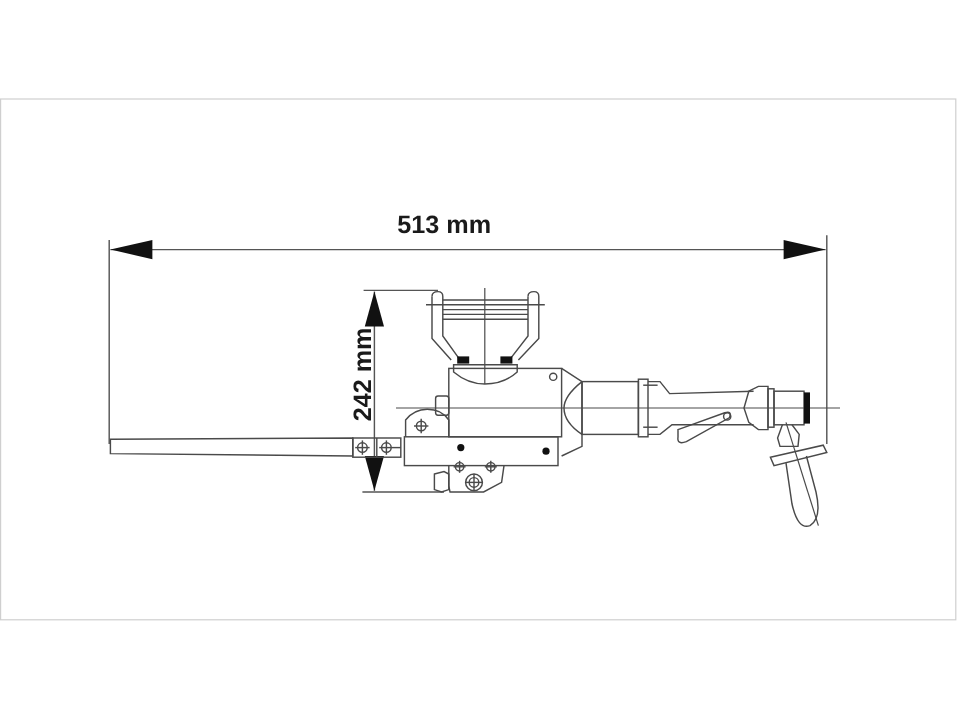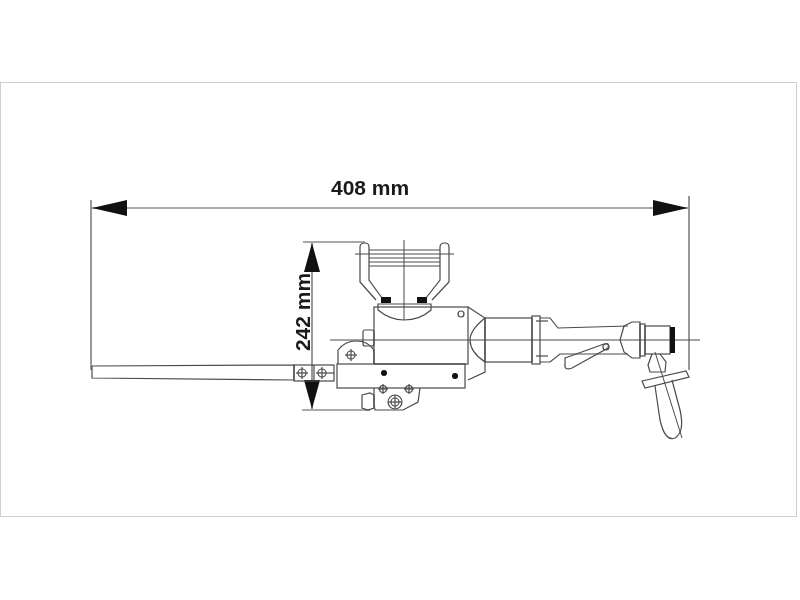--- a/index.html
+++ b/index.html
@@ -120,14 +120,14 @@
     <rect x="640" y="324" width="5" height="32"></rect>
     <rect x="645" y="326" width="25" height="28"></rect>
     <rect x="670" y="327" width="5" height="26" fill="#111" stroke="none"></rect>
     <path d="M652 354 L648 365 L650 372 L665 372 L666 362 L660 354"></path>
     <polygon points="642,381 686,371 689,377 645,388"></polygon>
     <path d="M655 386 L660 420 Q665 442 675 438 Q685 432 680 410 L672 380"></path>
     <line x1="655" y1="352" x2="682" y2="438" stroke-width="1"></line>
   </g>
 </svg>
 
-<div class="dim-label dim-width">408 mm</div>
+<div class="dim-label dim-width">513 mm</div>
 <div class="dim-label dim-height">242 mm</div>
 
 </body></html>

